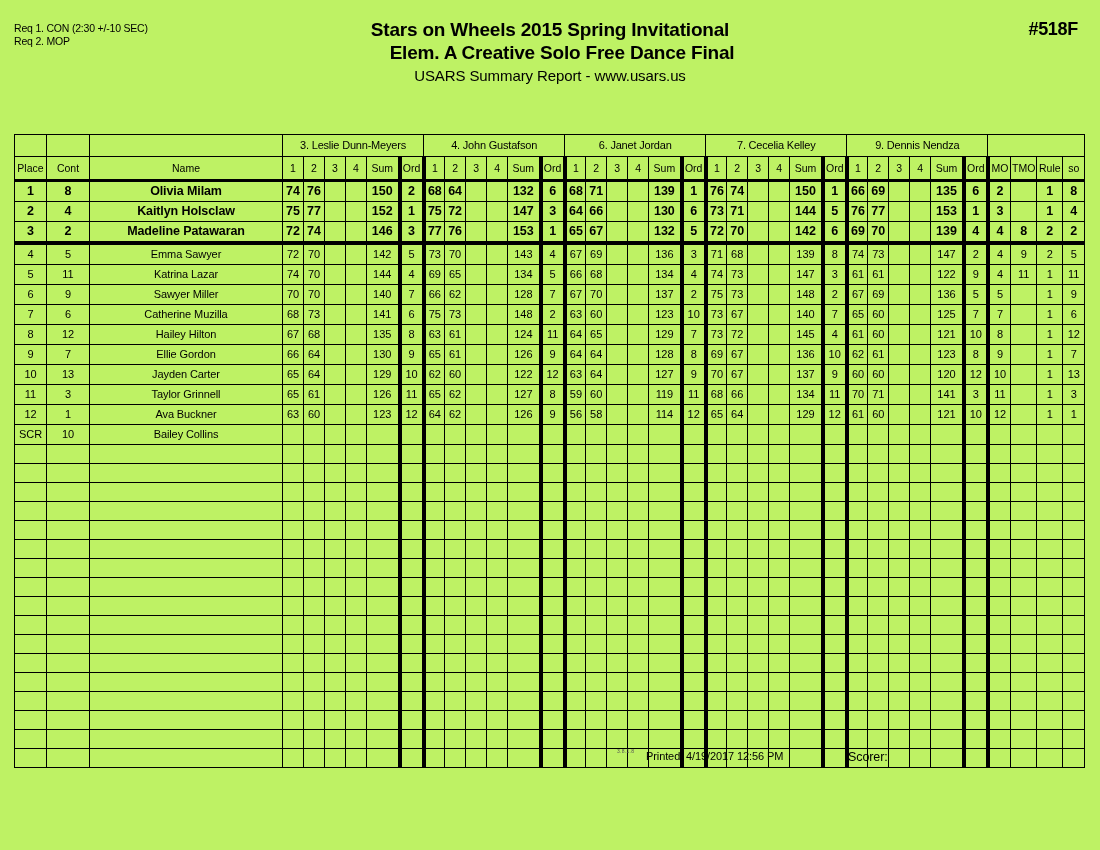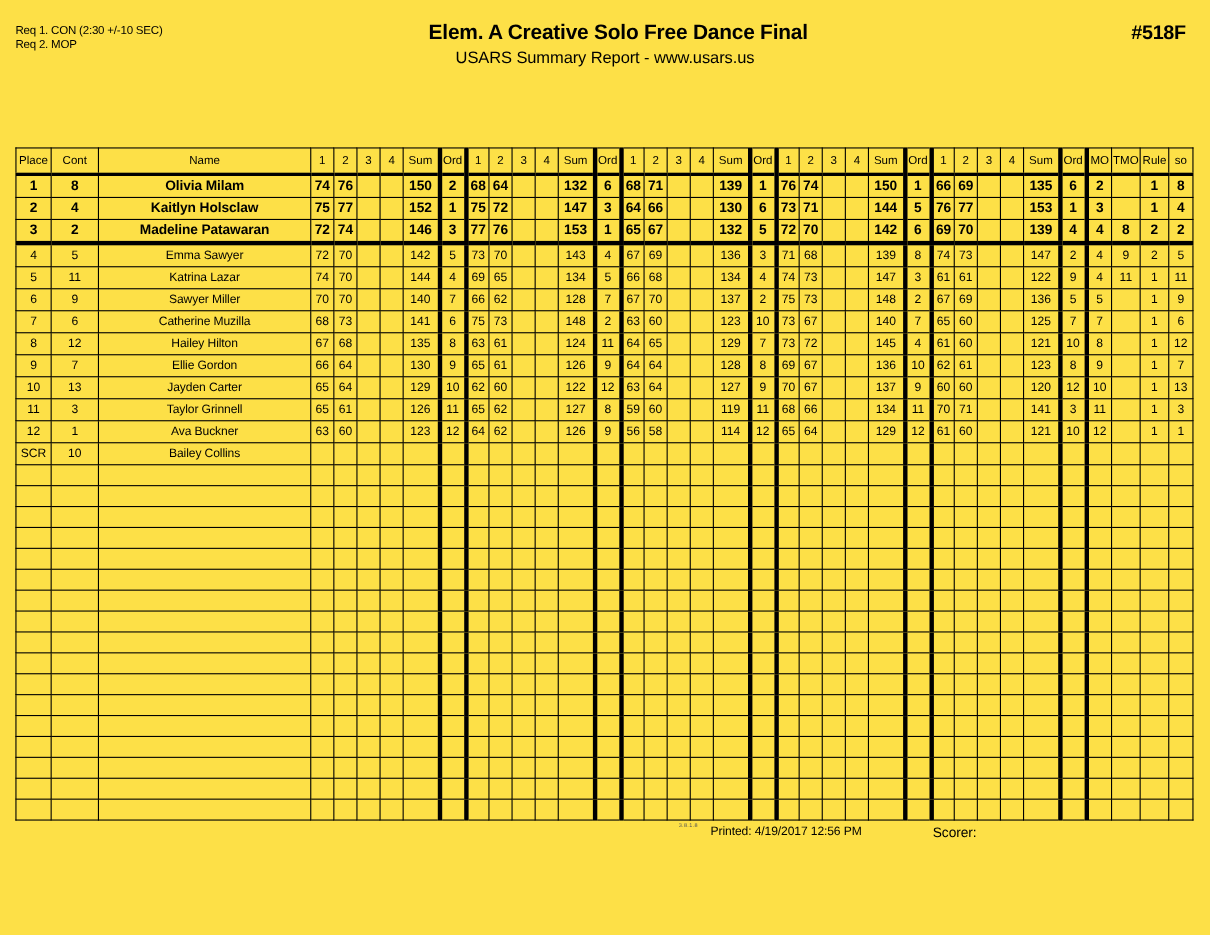--- a/index.html
+++ b/index.html
@@ -8,21 +8,21 @@
     width: 1100px; height: 850px;
     background: #ffffff;
     font-family: "Liberation Sans", sans-serif;
     color: #000;
     overflow: hidden;
   }
   #page {
     position: relative;
     width: 1100px;
     height: 850px;
-    background: #fde047;
+    background: #bef264;
   }
 
   
   .reqs {
     position: absolute;
     left: 14px; top: 22px;
     font-size: 10.5px;
     line-height: 13px;
     letter-spacing: -0.2px;
     white-space: nowrap;
@@ -142,20 +142,21 @@
 <body>
 
 <div id="page">
 
   <div class="reqs">
     <div>Req  1.  CON (2:30 +/-10 SEC)</div>
     <div>Req  2.  MOP</div>
   </div>
 
   <div class="titles">
+    <div class="t-line1">Stars on Wheels 2015 Spring Invitational</div>
     <div class="t-line3">Elem. A Creative Solo Free Dance Final</div>
     <div class="t-line4">USARS Summary Report - www.usars.us</div>
   </div>
 
   <div class="eventno">#518F</div>
 
   <div class="tablewrap">
     <table class="sheet">
       <colgroup>
         <col style="width:32px">
@@ -190,20 +191,31 @@
           <col style="width:21px">
           <col style="width:21px">
           <col style="width:33px">
           <col style="width:24px">
         <col style="width:23px">
           <col style="width:26px">
           <col style="width:26px">
           <col style="width:22px">
       </colgroup>
       <tbody id="tbody">
+          <tr class="judgerow">
+            <td class="blank-top"></td>
+            <td class="blank-top"></td>
+            <td class="blank-top"></td>
+            <td class="jname" colspan="6">3.  Leslie Dunn-Meyers</td>
+            <td class="jname" colspan="6">4.  John Gustafson</td>
+            <td class="jname" colspan="6">6.  Janet Jordan</td>
+            <td class="jname" colspan="6">7.  Cecelia Kelley</td>
+            <td class="jname" colspan="6">9.  Dennis Nendza</td>
+            <td class="blank-top-r" colspan="4"></td>
+          </tr>
           <tr class="hdr botrule">
             <td class="">Place</td>
             <td class="">Cont</td>
             <td class="hdr-left">Name</td>
             <td class="">1</td>
             <td class="">2</td>
             <td class="">3</td>
             <td class="">4</td>
             <td class="">Sum</td>
             <td class="ordcell">Ord</td>

